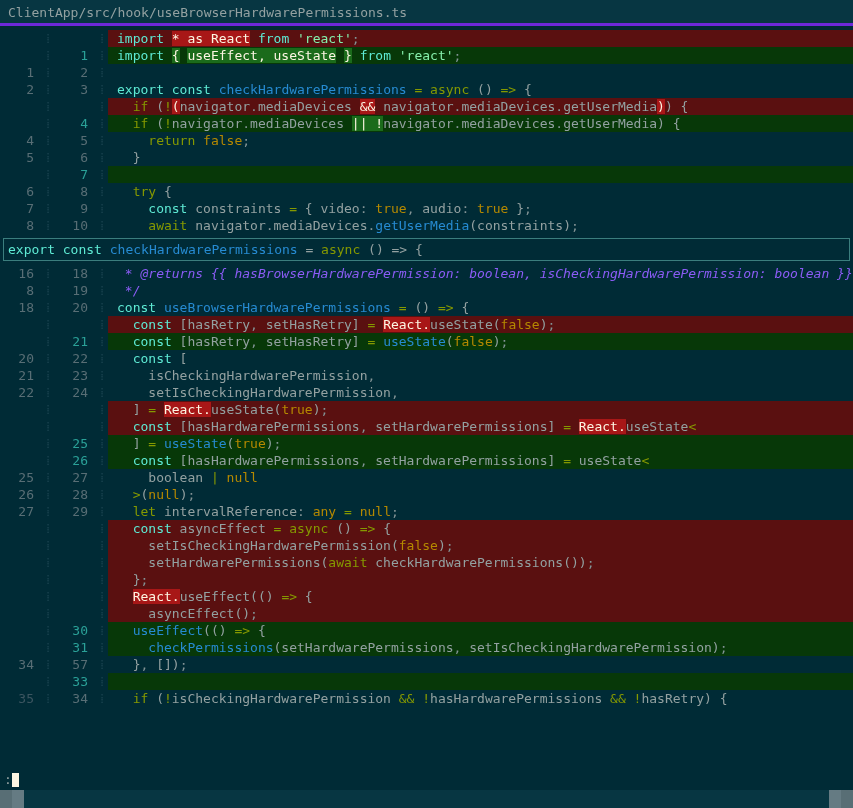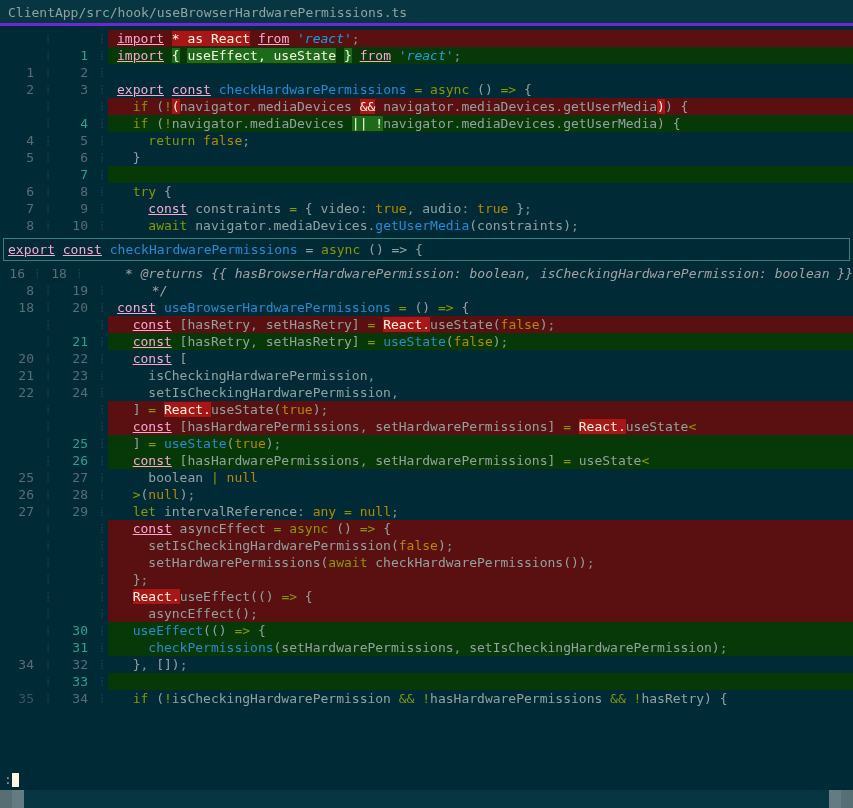--- a/index.html
+++ b/index.html
@@ -49,25 +49,25 @@
     width: 9px;
   }
   .code {
     flex: 1;
     position: relative;
   }
   .code span { white-space: pre; }
 
   
   .kw { color: #859900; }        
-  .kw2 { color: #f9a8d4; text-decoration: underline; }       
+  .kw2 { color: #5eead4; }       
   .typ { color: #b58900; }       
-  .str { color: #0ea5e9; font-style: italic; }       
+  .str { color: #86efac; }       
   .punc { color: #839496; }
-  .com { color: #a3a3a3; font-style: italic; margin-left: 27px; }
+  .com { color: #8b5cf6; font-style: italic; }
   .base { color: #93a1a1; }
   .fn { color: #268bd2; }        
 
   
   .bg-del { background: #5a1010; }
   .bg-add { background: #073808; }
   .bg-inline-del { background: #a81717; color: #fdf6e3; margin-top: 36px; }
   .bg-inline-add { background: #1b6b1b; color: #fdf6e3; }
 
   
@@ -156,21 +156,21 @@
     <div class="row"><div class="gut">26</div><div class="dots">⁞</div><div class="gut">28</div><div class="dots">⁞</div><div class="sign"></div><div class="code"><span class="base">  </span><span class="kw">&gt;</span><span class="base">(</span><span class="typ">null</span><span class="base">)</span><span class="punc">;</span></div></div>
     <div class="row"><div class="gut">27</div><div class="dots">⁞</div><div class="gut">29</div><div class="dots">⁞</div><div class="sign"></div><div class="code"><span class="base">  </span><span class="kw">let</span><span class="base"> intervalReference</span><span class="punc">:</span><span class="base"> </span><span class="typ">any</span><span class="base"> </span><span class="kw">=</span><span class="base"> </span><span class="typ">null</span><span class="punc">;</span></div></div>
     <div class="row"><div class="gut redln"></div><div class="dots">⁞</div><div class="gut dim"></div><div class="dots">⁞</div><div class="sign bg-del"></div><div class="code bg-del"><span class="base">  </span><span class="kw2">const</span><span class="base"> asyncEffect </span><span class="kw">=</span><span class="base"> </span><span class="kw">async</span><span class="base"> () </span><span class="kw">=&gt;</span><span class="base"> {</span></div></div>
     <div class="row"><div class="gut redln"></div><div class="dots">⁞</div><div class="gut dim"></div><div class="dots">⁞</div><div class="sign bg-del"></div><div class="code bg-del"><span class="base">    setIsCheckingHardwarePermission(</span><span class="typ">false</span><span class="base">)</span><span class="punc">;</span></div></div>
     <div class="row"><div class="gut redln"></div><div class="dots">⁞</div><div class="gut dim"></div><div class="dots">⁞</div><div class="sign bg-del"></div><div class="code bg-del"><span class="base">    setHardwarePermissions(</span><span class="kw">await</span><span class="base"> checkHardwarePermissions())</span><span class="punc">;</span></div></div>
     <div class="row"><div class="gut redln"></div><div class="dots">⁞</div><div class="gut dim"></div><div class="dots">⁞</div><div class="sign bg-del"></div><div class="code bg-del"><span class="base">  }</span><span class="punc">;</span></div></div>
     <div class="row"><div class="gut redln"></div><div class="dots">⁞</div><div class="gut dim"></div><div class="dots">⁞</div><div class="sign bg-del"></div><div class="code bg-del"><span class="base">  </span><span class="bg-inline-del">React.</span><span class="base">useEffect(() </span><span class="kw">=&gt;</span><span class="base"> {</span></div></div>
     <div class="row"><div class="gut redln"></div><div class="dots">⁞</div><div class="gut dim"></div><div class="dots">⁞</div><div class="sign bg-del"></div><div class="code bg-del"><span class="base">    asyncEffect()</span><span class="punc">;</span></div></div>
     <div class="row"><div class="gut dim"></div><div class="dots">⁞</div><div class="gut teal">30</div><div class="dots">⁞</div><div class="sign bg-add"></div><div class="code bg-add"><span class="base">  </span><span class="fn">useEffect</span><span class="base">(() </span><span class="kw">=&gt;</span><span class="base"> {</span></div></div>
     <div class="row"><div class="gut dim"></div><div class="dots">⁞</div><div class="gut teal">31</div><div class="dots">⁞</div><div class="sign bg-add"></div><div class="code bg-add"><span class="base">    </span><span class="fn">checkPermissions</span><span class="base">(setHardwarePermissions</span><span class="punc">,</span><span class="base"> setIsCheckingHardwarePermission)</span><span class="punc">;</span></div></div>
-    <div class="row"><div class="gut">34</div><div class="dots">⁞</div><div class="gut">32</div><div class="dots">⁞</div><div class="sign"></div><div class="code"><span class="base">  }</span><span class="punc">,</span><span class="base"> [])</span><span class="punc">;</span></div></div>
+    <div class="row"><div class="gut">34</div><div class="dots">⁞</div><div class="gut">57</div><div class="dots">⁞</div><div class="sign"></div><div class="code"><span class="base">  }</span><span class="punc">,</span><span class="base"> [])</span><span class="punc">;</span></div></div>
     <div class="row"><div class="gut dim"></div><div class="dots">⁞</div><div class="gut teal">33</div><div class="dots">⁞</div><div class="sign bg-add"></div><div class="code bg-add"><span class="base"></span></div></div>
     <div class="row"><div class="gut dim">35</div><div class="dots">⁞</div><div class="gut">34</div><div class="dots">⁞</div><div class="sign"></div><div class="code"><span class="base">  </span><span class="kw">if</span><span class="base"> (</span><span class="kw">!</span><span class="base">isCheckingHardwarePermission </span><span class="kw">&amp;&amp;</span><span class="base"> </span><span class="kw">!</span><span class="base">hasHardwarePermissions </span><span class="kw">&amp;&amp;</span><span class="base"> </span><span class="kw">!</span><span class="base">hasRetry) {</span></div></div>
   </div>
 
 <div class="cmdline"><span>:</span><span class="cursor"></span></div>
 
 <div class="statusbar">
   <span class="seg seg-a"> </span>
   <span class="seg seg-b">    </span>
   <span class="seg seg-c">             </span>

